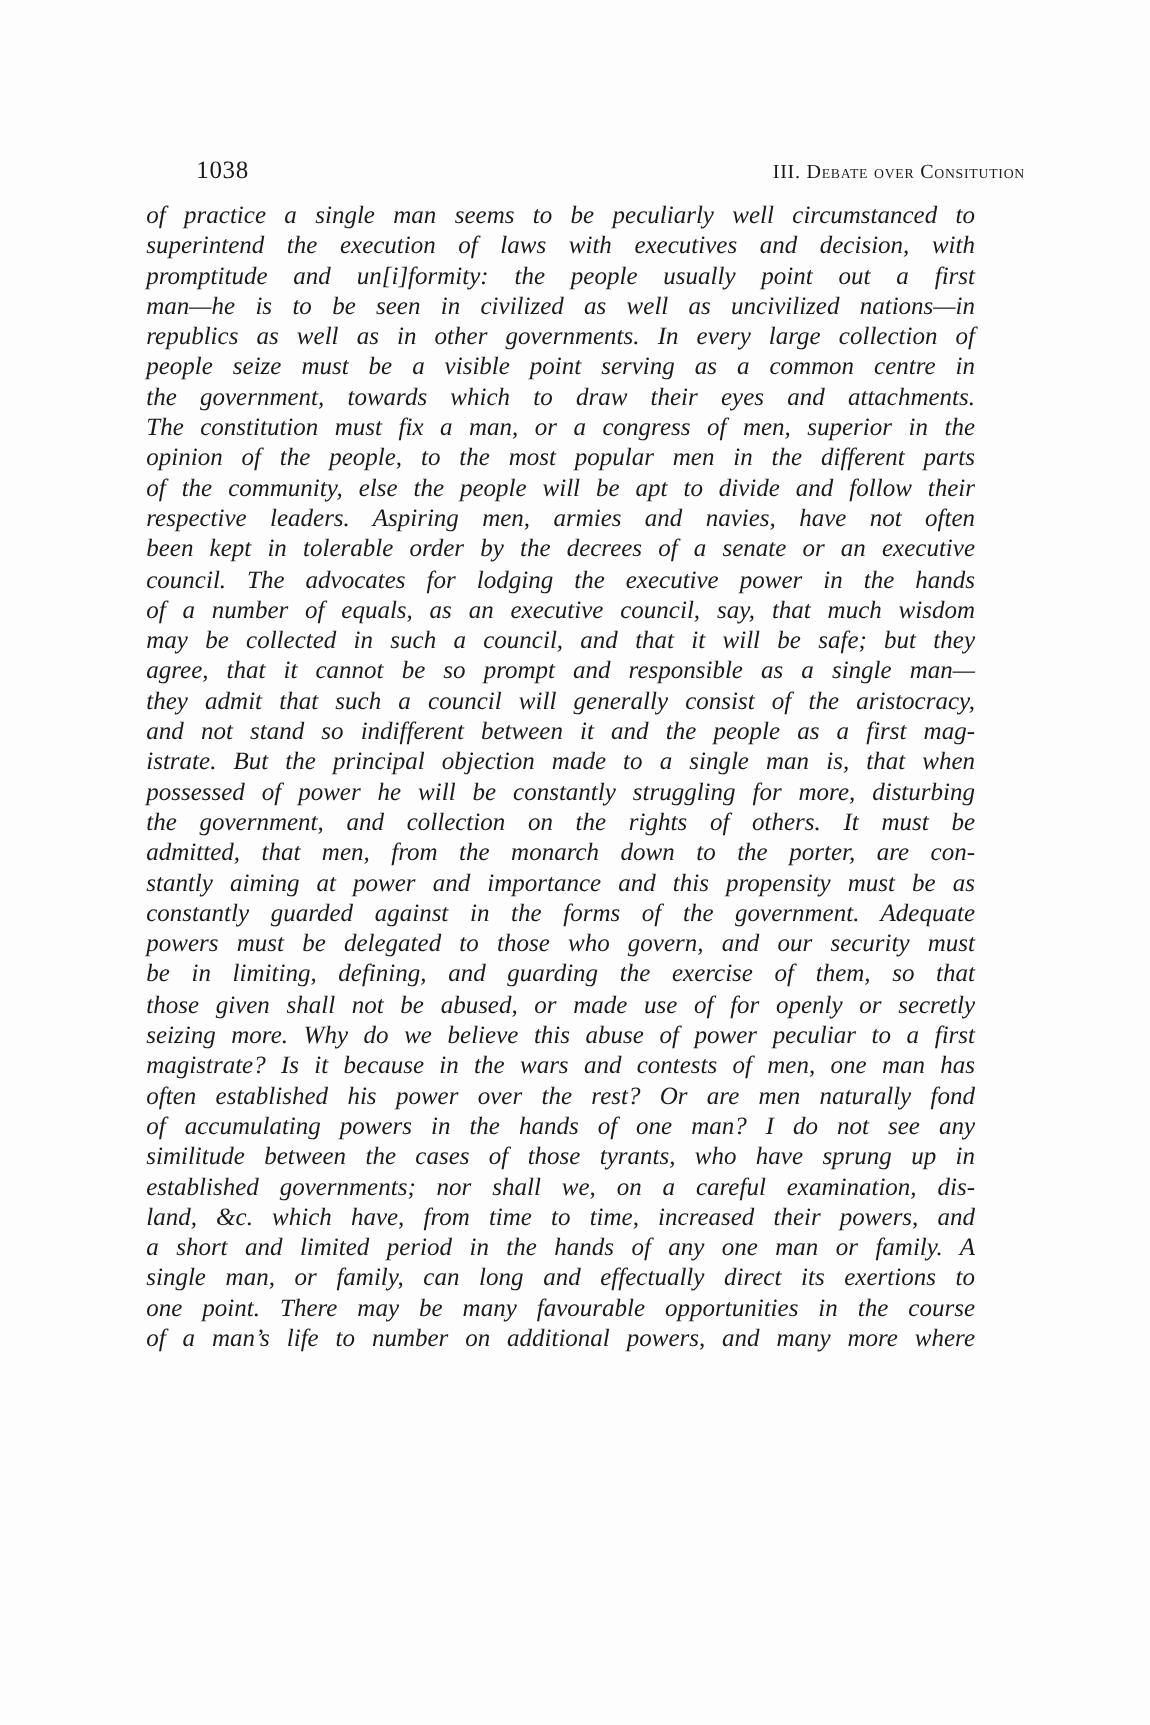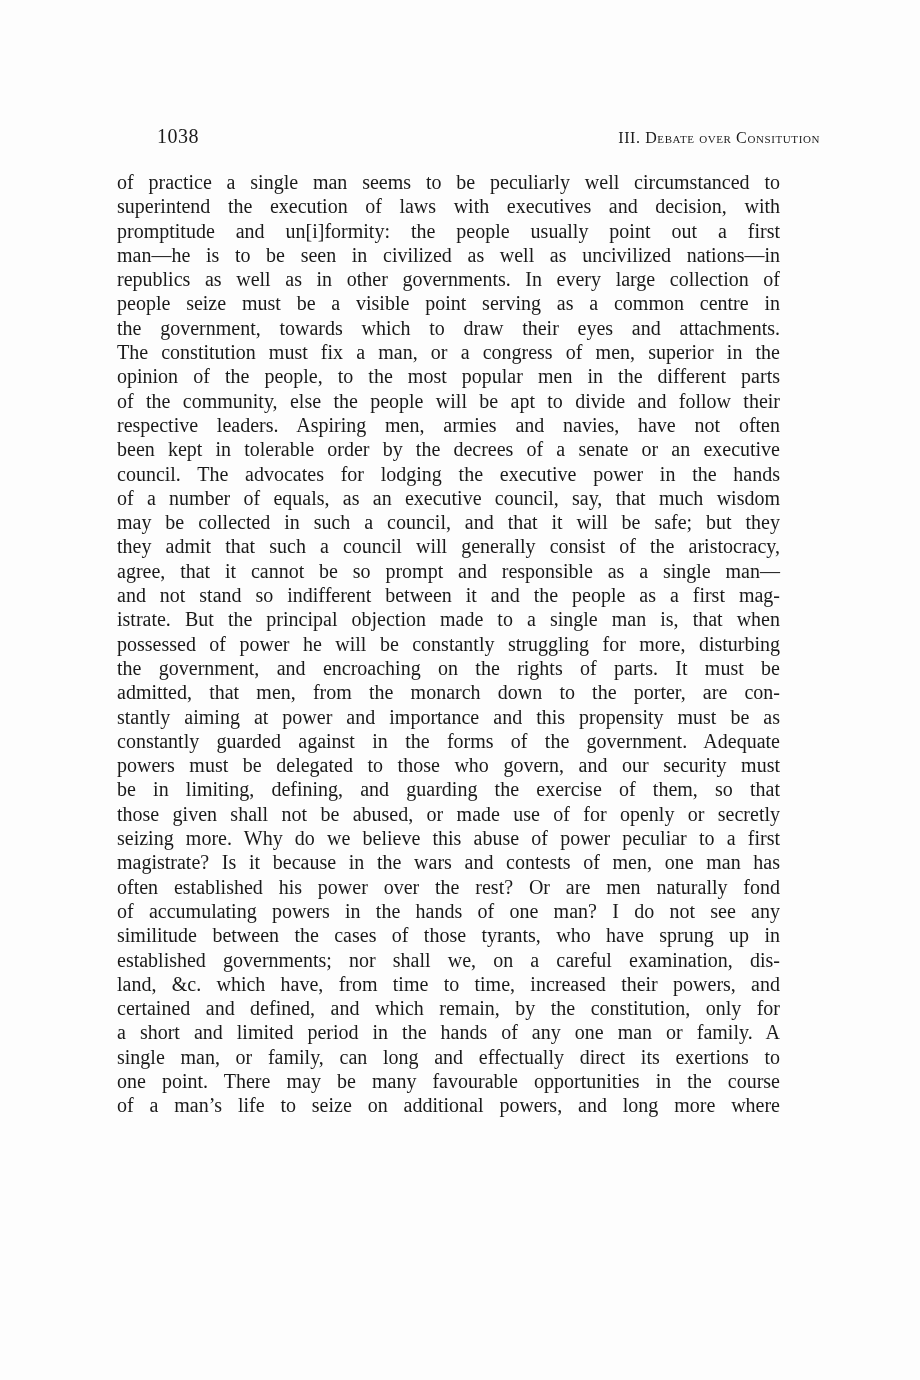--- a/index.html
+++ b/index.html
@@ -32,21 +32,22 @@
   }
   .running-head {
     font-size: 16px;
     font-variant: small-caps;
     letter-spacing: 0.6px;
   }
   .body-text {
     position: absolute;
     left: 117px;
     width: 663px;
-    top: 170px;
+    top: 160px;
+    font-style: italic;
   }
   .line {
     font-size: 20px;
     line-height: 24.3px;
     text-align: justify;
     text-align-last: justify;
     -moz-text-align-last: justify;
     hyphens: none;
   }
 </style>
@@ -68,38 +69,37 @@
       <div class="line">people seize must be a visible point serving as a common centre in</div>
       <div class="line">the government, towards which to draw their eyes and attachments.</div>
       <div class="line">The constitution must fix a man, or a congress of men, superior in the</div>
       <div class="line">opinion of the people, to the most popular men in the different parts</div>
       <div class="line">of the community, else the people will be apt to divide and follow their</div>
       <div class="line">respective leaders. Aspiring men, armies and navies, have not often</div>
       <div class="line">been kept in tolerable order by the decrees of a senate or an executive</div>
       <div class="line">council. The advocates for lodging the executive power in the hands</div>
       <div class="line">of a number of equals, as an executive council, say, that much wisdom</div>
       <div class="line">may be collected in such a council, and that it will be safe; but they</div>
+      <div class="line">agree, that it cannot be so prompt and responsible as a single man—</div>
       <div class="line">they admit that such a council will generally consist of the aristocracy,</div>
-      <div class="line">agree, that it cannot be so prompt and responsible as a single man—</div>
       <div class="line">and not stand so indifferent between it and the people as a first mag-</div>
       <div class="line">istrate. But the principal objection made to a single man is, that when</div>
       <div class="line">possessed of power he will be constantly struggling for more, disturbing</div>
-      <div class="line">the government, and encroaching on the rights of parts. It must be</div>
+      <div class="line">the government, and collection on the rights of others. It must be</div>
       <div class="line">admitted, that men, from the monarch down to the porter, are con-</div>
       <div class="line">stantly aiming at power and importance and this propensity must be as</div>
       <div class="line">constantly guarded against in the forms of the government. Adequate</div>
       <div class="line">powers must be delegated to those who govern, and our security must</div>
       <div class="line">be in limiting, defining, and guarding the exercise of them, so that</div>
       <div class="line">those given shall not be abused, or made use of for openly or secretly</div>
       <div class="line">seizing more. Why do we believe this abuse of power peculiar to a first</div>
       <div class="line">magistrate? Is it because in the wars and contests of men, one man has</div>
       <div class="line">often established his power over the rest? Or are men naturally fond</div>
       <div class="line">of accumulating powers in the hands of one man? I do not see any</div>
       <div class="line">similitude between the cases of those tyrants, who have sprung up in</div>
       <div class="line">established governments; nor shall we, on a careful examination, dis-</div>
       <div class="line">land, &amp;c. which have, from time to time, increased their powers, and</div>
-      <div class="line">certained and defined, and which remain, by the constitution, only for</div>
       <div class="line">a short and limited period in the hands of any one man or family. A</div>
       <div class="line">single man, or family, can long and effectually direct its exertions to</div>
       <div class="line">one point. There may be many favourable opportunities in the course</div>
-      <div class="line">of a man’s life to seize on additional powers, and long more where</div>
+      <div class="line">of a man’s life to number on additional powers, and many more where</div>
     </div>
 </div>
 
 </body></html>

